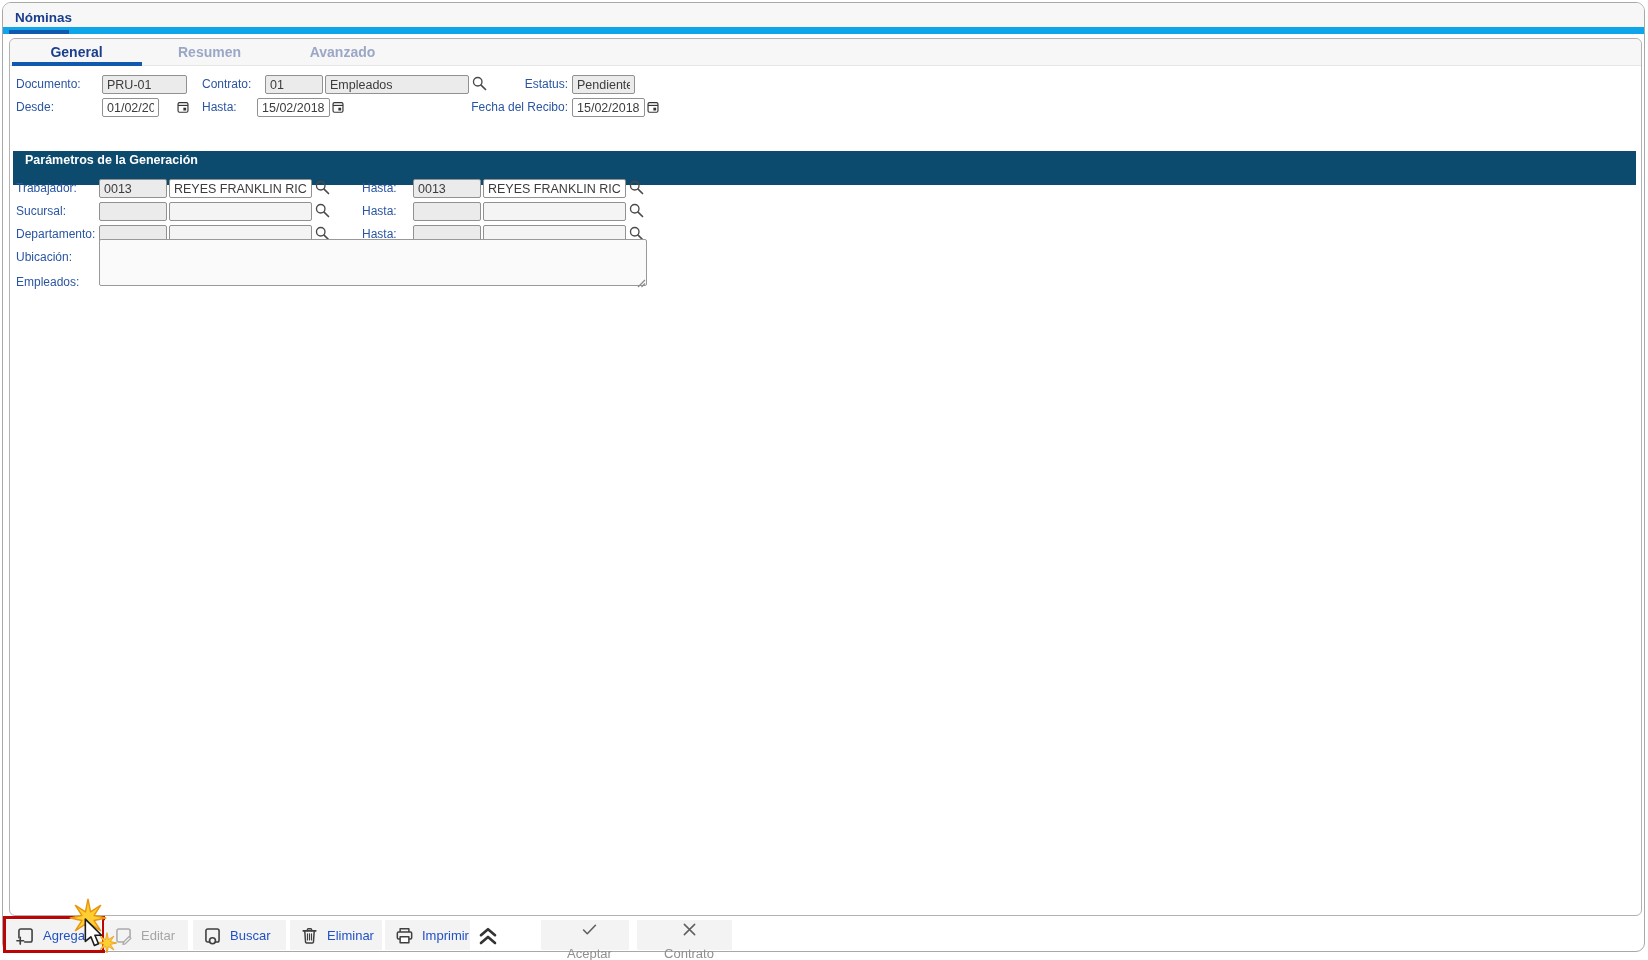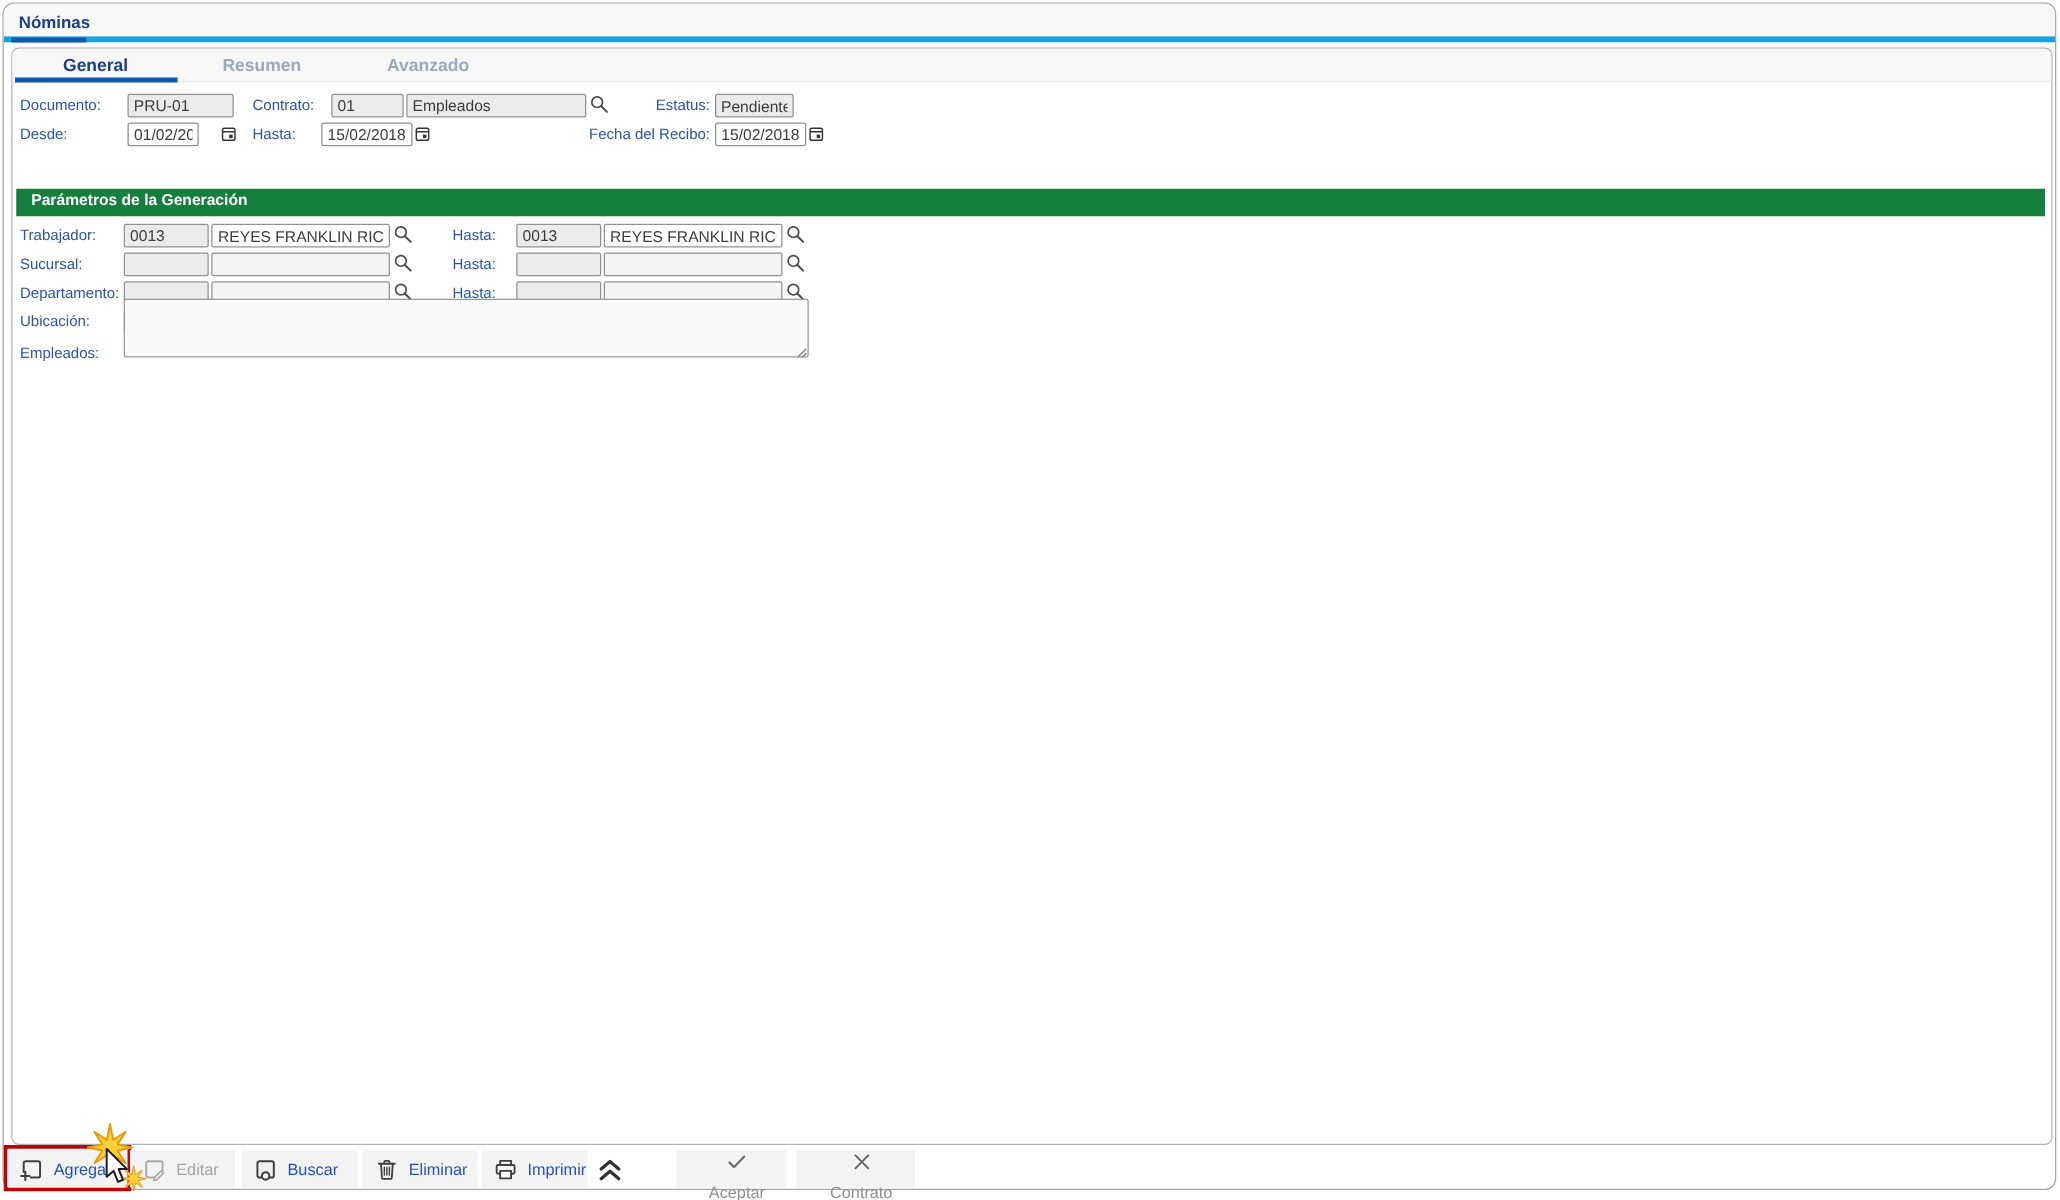--- a/index.html
+++ b/index.html
@@ -4,21 +4,21 @@
 <style>
   html,body{margin:0;padding:0;width:1648px;height:960px;background:#fff;overflow:hidden;
     font-family:"Liberation Sans",sans-serif;}
   *{box-sizing:border-box;}
 
   .window{position:absolute;left:2px;top:2px;width:1643px;height:950px;
     border:1px solid #a8a8a8;border-radius:9px;background:#fff;}
 
   
   .titlebar{position:absolute;left:0;top:0;right:0;height:31px;background:#f7f7f7;
-    border-bottom:5px solid #0ea5e9;border-radius:8px 8px 0 0;}
+    border-bottom:7px solid #0ea5e9;border-radius:8px 8px 0 0;}
   .title{position:absolute;left:12px;top:7px;font-size:13.5px;font-weight:bold;color:#1a3e8e;}
   .title-underline{position:absolute;left:6px;top:27px;width:60px;height:4px;background:#1159ae;}
 
   
   .panel{position:absolute;left:6px;top:35px;width:1633px;height:878px;background:#fff;
     border:1px solid #b2b2b2;border-radius:6px;}
   .tabstrip{position:absolute;left:0;top:0;right:0;height:27px;background:#f7f7f7;
     border-radius:6px 6px 0 0;border-bottom:1px solid #e6e6e6;}
   .tab{position:absolute;top:0;width:133px;height:27px;line-height:26px;text-align:center;
     font-size:14px;font-weight:bold;cursor:pointer;}
@@ -33,21 +33,21 @@
     font-family:"Liberation Sans",sans-serif;font-size:12.5px;color:#3c3c3c;padding:0 4px;background:#fff;}
   .fi.ro{background:#ebebeb;}
   .fi.name{background:#f4f4f4;}
   .fi.name.filled{background:#fff;}
 
   .icon{position:absolute;display:inline-flex;align-items:center;justify-content:center;}
   .icon svg{display:block;}
   .sicon{color:#4a4a4a;cursor:pointer;}
   .cicon{color:#353535;cursor:pointer;}
 
-  .section-bar{position:absolute;left:3px;right:5px;top:84px;height:22px;background:#15803d;
+  .section-bar{position:absolute;left:3px;right:5px;top:84px;height:34px;background:#0c4a6e;
     color:#fff;font-size:12.5px;font-weight:bold;line-height:19px;padding-left:12px;}
 
   .comment{position:absolute;left:89px;top:172px;width:548px;height:47px;background:#fafafa;
     border:1px solid #999;border-radius:2px;resize:none;font-family:"Liberation Sans",sans-serif;}
   .grip{position:absolute;left:627px;top:207px;color:#8a8a8a;}
 
   
   .toolbar{position:absolute;left:0;right:0;top:915px;height:36px;}
   .chip{position:absolute;top:2px;height:30px;background:#f3f3f3;border-radius:1px;
     display:flex;align-items:center;gap:7px;padding-left:9px;font-size:13px;cursor:pointer;}

